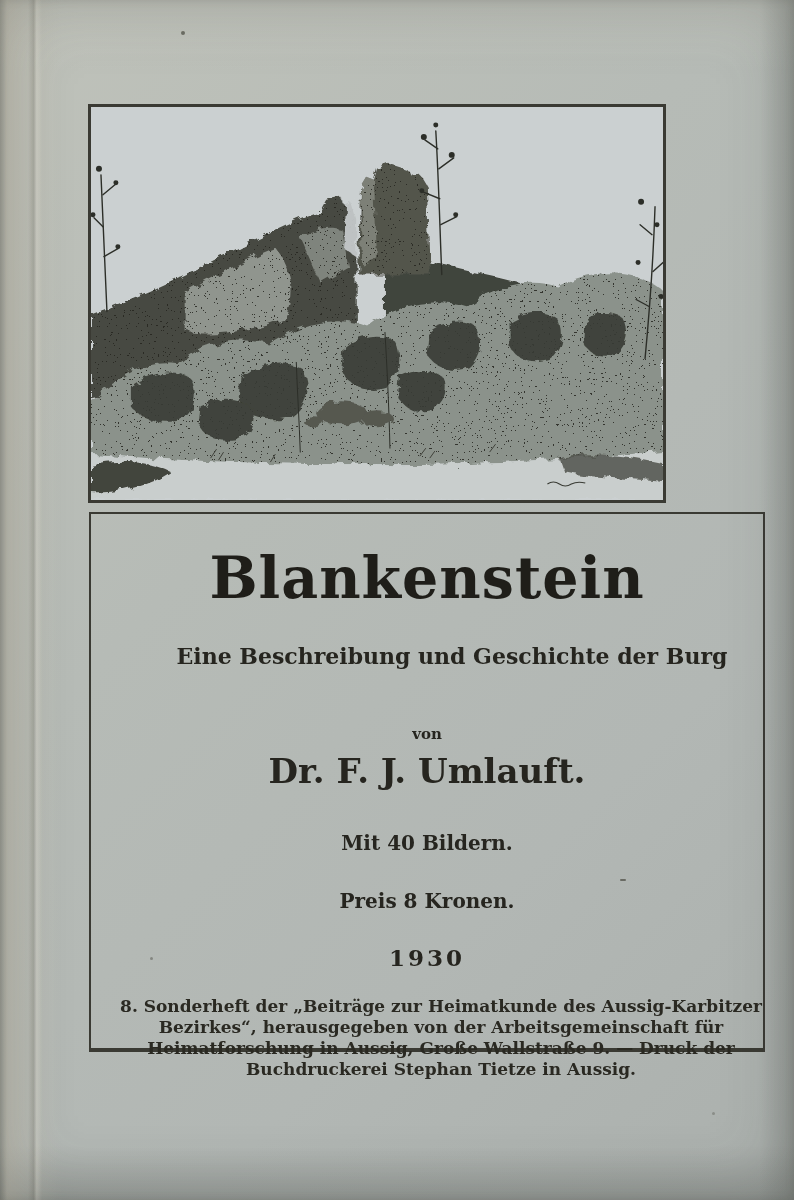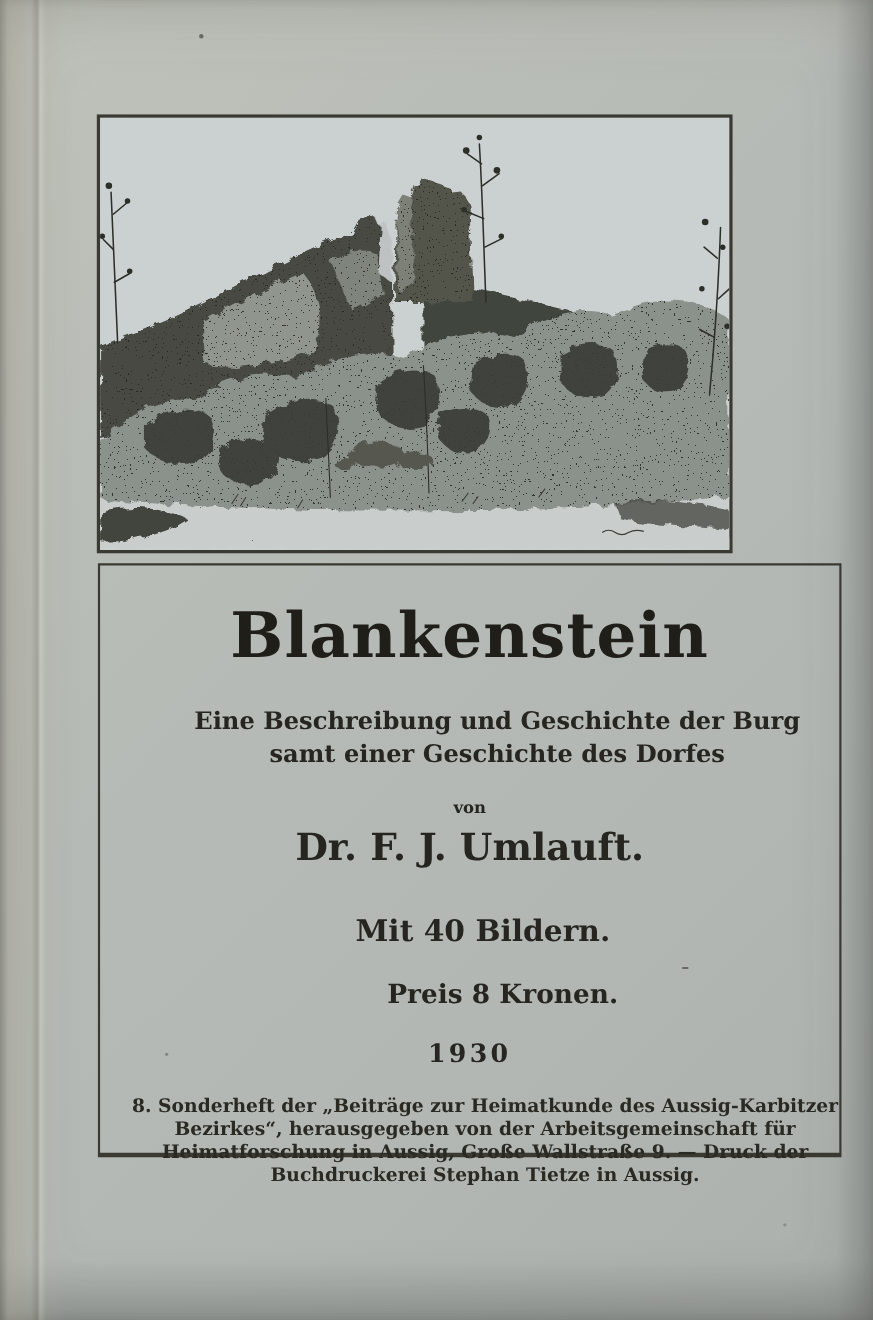--- a/index.html
+++ b/index.html
@@ -35,22 +35,22 @@
   .text-frame{
     position:absolute;left:89px;top:512px;width:676px;height:540px;
     box-sizing:border-box;border:2px solid #3a3a33;border-bottom-width:4px;
     text-align:center;
   }
   .t{position:absolute;left:0;width:100%;text-align:center;white-space:nowrap;}
   .title{top:30px;font-size:57px;font-weight:bold;letter-spacing:1px;color:#1f1e19;}
   .subtitle{top:127px;font-size:22px;font-weight:bold;line-height:30px;white-space:normal;padding-left:25px;}
   .byline{top:211px;font-size:15px;font-weight:bold;}
   .author{top:237px;font-size:34px;font-weight:bold;}
-  .note{top:317px;font-size:27px;font-weight:bold;padding-left:12px;}
-  .price{top:375px;font-size:24px;font-weight:bold;padding-left:30px;}
+  .note{top:317px;font-size:20px;font-weight:bold;}
+  .price{top:375px;font-size:20px;font-weight:bold;}
   .year{top:430px;font-size:23px;font-weight:bold;letter-spacing:3px;}
   .imprint{top:482px;font-size:17px;font-weight:bold;line-height:21px;white-space:normal;padding:0 14px;color:#2a2922;}
 </style>
 </head>
 <body>
 
 <div class="page">
   <div class="crease"></div>
 
   <div class="picture-frame">
@@ -153,21 +153,20 @@
       </g>
 
       <path d="M 458,378 q 6,-4 12,0 q 6,4 12,0 q 6,-3 14,-1" stroke="#3a3c35" stroke-width="1.1" fill="none"></path>
     </svg>
   </div>
 
   <div class="text-frame">
     <div class="t title">Blankenstein</div>
     <div class="t subtitle">
       <span>Eine Beschreibung und Geschichte der Burg</span><br>
-      <span>samt einer Geschichte des Dorfes</span>
     </div>
     <div class="t byline">von</div>
     <div class="t author">Dr. F. J. Umlauft.</div>
     <div class="t note">Mit 40 Bildern.</div>
     <div class="t price">Preis 8 Kronen.</div>
     <div class="t year">1930</div>
     <div class="t imprint">
       <span>8. Sonderheft der „Beiträge zur Heimatkunde des Aussig-Karbitzer Bezirkes“,</span>
       <span>herausgegeben von der Arbeitsgemeinschaft für Heimatforschung in Aussig,</span>
       <span>Große Wallstraße 9. — Druck der Buchdruckerei Stephan Tietze in Aussig.</span>

